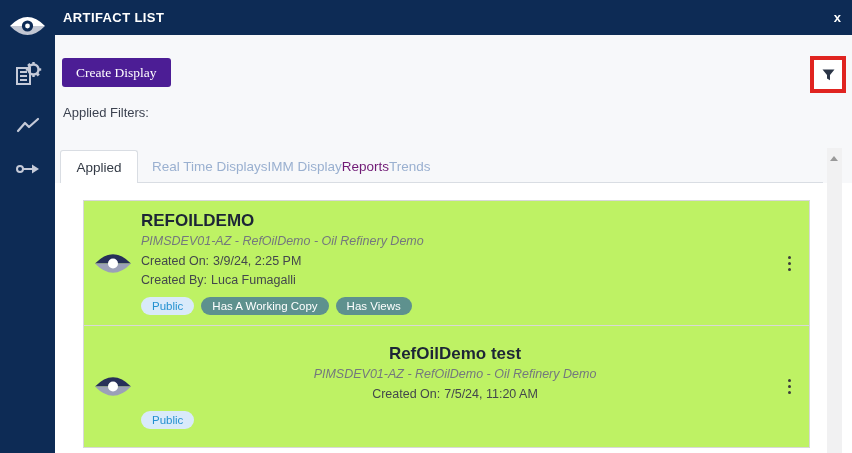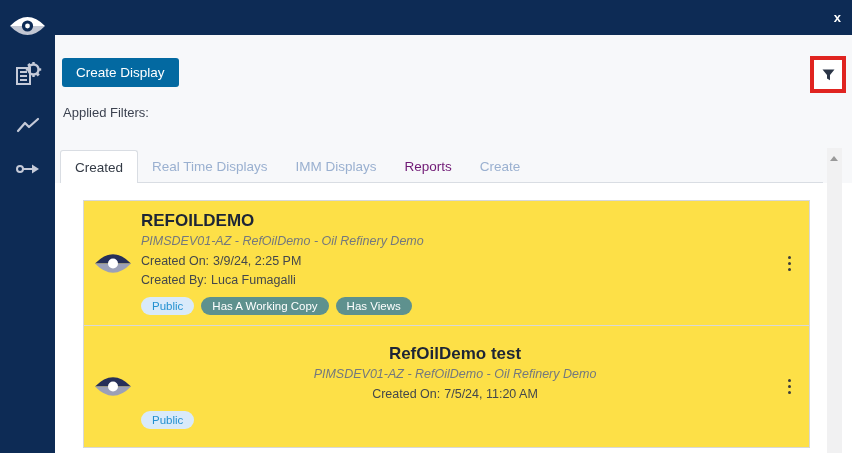--- a/index.html
+++ b/index.html
@@ -28,23 +28,23 @@
     background:#0d2b55; z-index:6;
   }
   .side-icon { position:absolute; left:0; width:55px; display:flex; justify-content:center; }
   .logo-box   { top:13px; }
   .icon-artifacts { top:60px; }
   .icon-trend { top:116px; }
   .icon-output{ top:162px; }
   
   .create-btn {
     position:absolute; left:62px; top:58px; height:29px; padding:0 14px;
-    background:#0369a1; color:#ffffff; font-size:13.5px;
+    background:#4c1d95; color:#ffffff; font-size:13.5px;
     border:none; border-radius:3px; cursor:pointer; z-index:2;
-    font-family:Liberation Sans, sans-serif;
+    font-family:Liberation Serif, serif;
   }
   .filter-box {
     position:absolute; left:810px; top:56px; width:36px; height:37px;
     background:#ffffff; border:4px solid #e02420; z-index:2;
     display:flex; align-items:center; justify-content:center; cursor:pointer;
   }
   .applied-filters {
     position:absolute; left:63px; top:105px; font-size:13px; color:#3c4250;
   }
   
@@ -58,27 +58,27 @@
   }
   .tab-active {
     position:absolute; left:60px; top:150px; width:78px; height:33px;
     background:#ffffff; border:1px solid #d9dde3; border-bottom:none;
     border-radius:3px 3px 0 0; z-index:3;
     display:flex; align-items:center; justify-content:center;
     font-size:13.5px; color:#333a45; cursor:pointer;
   }
   .tab-row {
     position:absolute; left:152px; top:150px; height:32px; z-index:3;
-    display:flex; align-items:center; gap:28px; font-size:13.5px;
+    display:flex; align-items:center; font-size:13.5px;
   }
   .tab { color:#9ab0d0; cursor:pointer; }
   .tab.emph { color:#701a75; }
   
   .card {
-    position:absolute; left:83px; width:727px; background:#fde047;
+    position:absolute; left:83px; width:727px; background:#bef264;
     border:1px solid #d8d8d8; z-index:2; display:flex; align-items:center;
   }
   .card1 { top:200px; height:126px; }
   .card2 { top:325px; height:123px;text-align:center; }
   .card-iconcol { width:57px; display:flex; justify-content:center; flex:0 0 57px; }
   .card-body { flex:1 1 auto; padding:10px 0; }
   .card-title { font-size:17px; font-weight:bold; color:#1d2536; margin-bottom:3px; }
   .card-sub   { font-size:12.5px; font-style:italic; color:#74787d; margin-bottom:4px; }
   .card-meta  { font-size:12.5px; color:#43474c; line-height:19px; }
   .meta-val   { margin-left:4px; }
@@ -101,20 +101,21 @@
   .scroll-up {
     position:absolute; left:3px; top:8px; width:0; height:0;
     border-left:4.5px solid transparent; border-right:4.5px solid transparent;
     border-bottom:5px solid #999; cursor:pointer;
   }
 </style>
 </head>
 <body>
 
 <div class="header">
+  <span class="header-title">ARTIFACT LIST</span>
   <span class="close-x">x</span>
 </div>
 
 <div class="sidebar">
   <span class="side-icon logo-box">
     <svg width="39" height="26" viewBox="0 0 39 26">
       <path d="M2,13 Q19.5,-5 37,13 Z" fill="#ffffff"></path>
       <path d="M2,13 Q19.5,31 37,13 Z" fill="#c2c7d3"></path>
       <circle cx="19.5" cy="13" r="5.6" fill="#0d2b55"></circle>
       <circle cx="19.5" cy="13" r="2.4" fill="#ffffff"></circle>
@@ -156,26 +157,26 @@
 <div class="filter-box">
   <svg width="13" height="12" viewBox="0 0 13 12">
     <path d="M0.5,0.5 H12.5 L8,6 V11.3 L5,9.6 V6 Z" fill="#2b3547"></path>
   </svg>
 </div>
 
 <div class="applied-filters">Applied Filters:</div>
 
 <div class="white-panel"></div>
 <div class="tab-line"></div>
-<div class="tab-active">Created</div>
+<div class="tab-active">Applied</div>
 <div class="tab-row">
   <span class="tab">Real Time Displays</span>
-  <span class="tab">IMM Displays</span>
+  <span class="tab">IMM Display</span>
   <span class="tab emph">Reports</span>
-  <span class="tab">Create</span>
+  <span class="tab">Trends</span>
 </div>
 
 <div class="card card1">
   <div class="card-iconcol">
     <svg width="40" height="27" viewBox="0 0 40 27">
       <path d="M2,13.5 Q20,-5 38,13.5 Z" fill="#273059"></path>
       <path d="M2,13.5 Q20,32 38,13.5 Z" fill="#9ba0b8"></path>
       <circle cx="20" cy="13.5" r="5" fill="#ffffff"></circle>
     </svg>
   </div>

